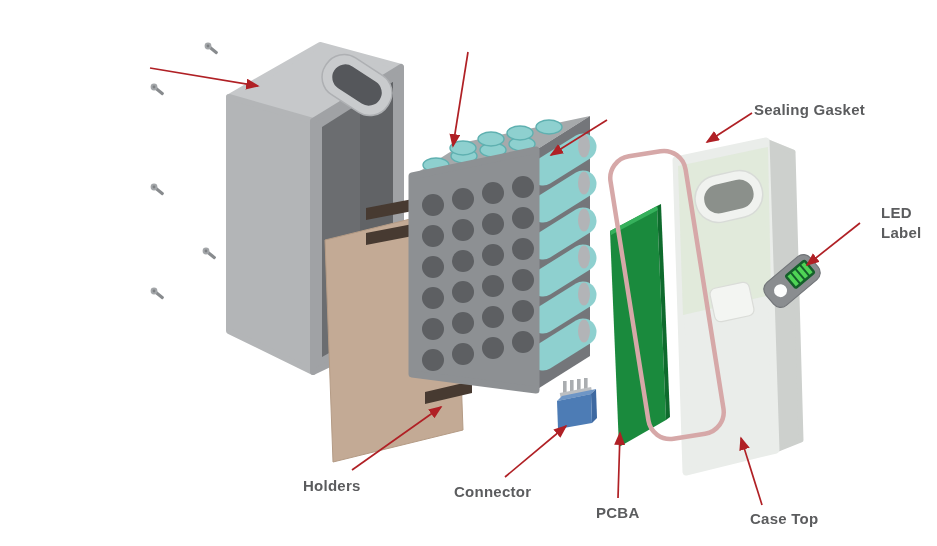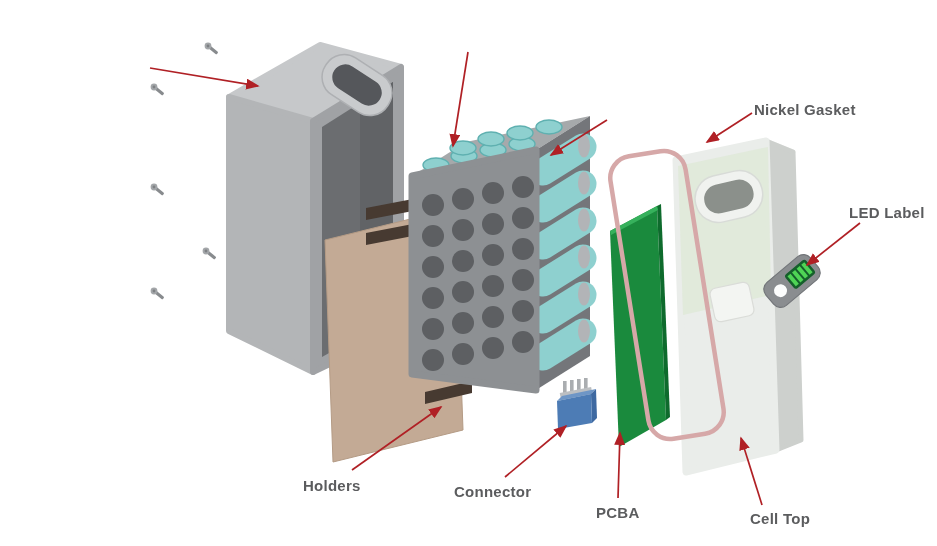--- a/index.html
+++ b/index.html
@@ -167,20 +167,20 @@
     <line x1="607" y1="120" x2="551" y2="155" marker-end="url(#ah)"></line>
     <line x1="752" y1="113" x2="707" y2="142" marker-end="url(#ah)"></line>
     <line x1="860" y1="223" x2="807" y2="265" marker-end="url(#ah)"></line>
     <line x1="352" y1="470" x2="441" y2="407" marker-end="url(#ah)"></line>
     <line x1="505" y1="477" x2="566" y2="426" marker-end="url(#ah)"></line>
     <line x1="618" y1="498" x2="620" y2="433" marker-end="url(#ah)"></line>
     <line x1="762" y1="505" x2="741" y2="438" marker-end="url(#ah)"></line>
   </g>
 </svg>
 
-<div class="lbl" style="left:754px;top:100px">Nickel Gasket</div>
-<div class="lbl" style="left:849px;top:203px">LED Label</div>
+<div class="lbl" style="left:754px;top:100px">Sealing Gasket</div>
+<div class="lbl" style="left:881px;top:203px">LED Label</div>
 <div class="lbl" style="left:303px;top:476px">Holders</div>
 <div class="lbl" style="left:454px;top:482px">Connector</div>
 <div class="lbl" style="left:596px;top:503px">PCBA</div>
-<div class="lbl" style="left:750px;top:509px">Cell Top</div>
+<div class="lbl" style="left:750px;top:509px">Case Top</div>
 
 </div>
 
 </body></html>

